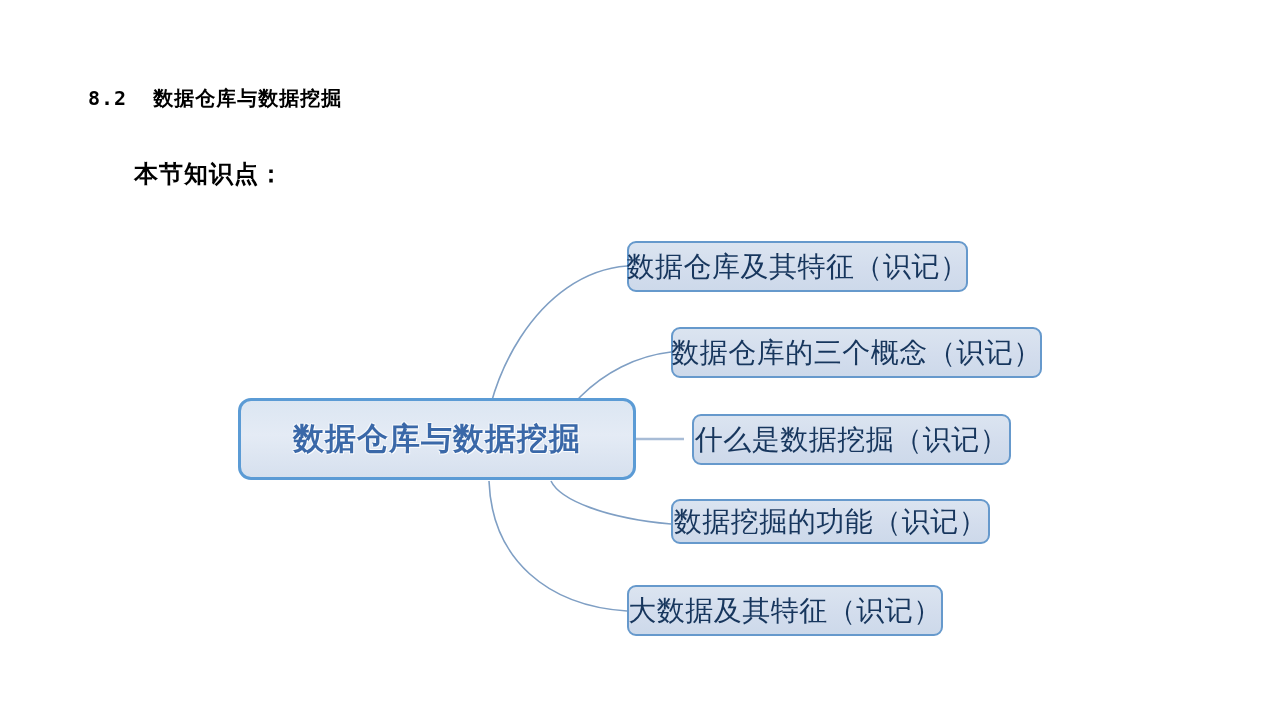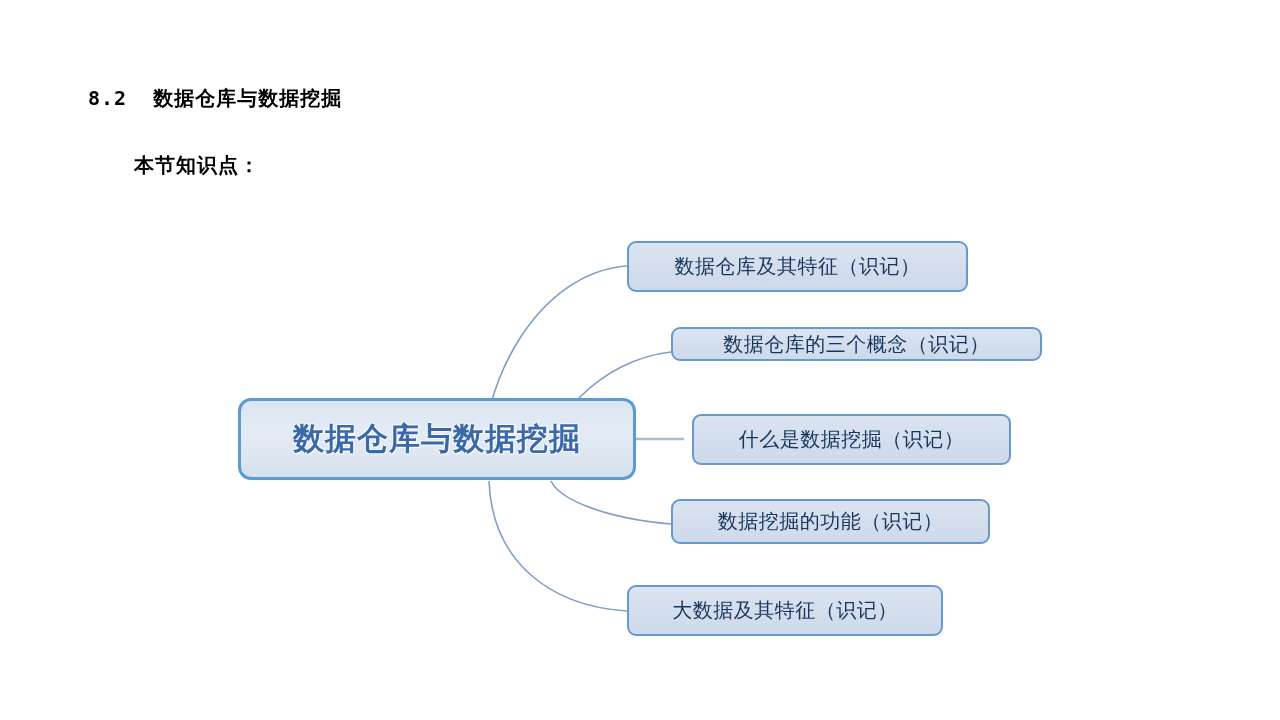--- a/index.html
+++ b/index.html
@@ -23,23 +23,23 @@
     font-family: "DejaVu Sans Mono", "Liberation Mono", monospace;
     font-size: 20px;
     font-weight: 700;
     color: #000000;
     letter-spacing: 1px;
     white-space: pre;
   }
   #slide-subtitle {
     position: absolute;
     left: 134px;
-    top: 152px;
+    top: 158px;
     font-family: "DejaVu Sans", "Liberation Sans", sans-serif;
-    font-size: 20px;
+    font-size: 24px;
     font-weight: 700;
     color: #000000;
     letter-spacing: 1px;
     white-space: pre;
   }
 
   
   #mindmap {
     position: absolute;
     left: 0;
@@ -92,21 +92,21 @@
     box-sizing: border-box;
     border: 2px solid #6699cc;
     border-radius: 9px;
     background: linear-gradient(to bottom, #dbe4f0 0%, #d3dded 55%, #cdd9ea 100%);
     display: flex;
     align-items: center;
     justify-content: center;
   }
   .branch-node .branch-label {
     font-family: "DejaVu Sans", "Liberation Sans", sans-serif;
-    font-size: 20px;
+    font-size: 28px;
     font-weight: 400;
     color: #17365d;
     white-space: nowrap;
     letter-spacing: 0.5px;
   }
 </style>
 </head>
 <body>
 
 <h1 id="slide-title">8.2  数据仓库与数据挖掘</h1>
@@ -129,21 +129,21 @@
   </svg>
 
   <div id="central-node">
     <span class="central-label">数据仓库与数据挖掘</span>
   </div>
 
   <div class="branch-node" style="left:627px; top:241px; width:341px; height:51px;">
     <span class="branch-label">数据仓库及其特征（识记）</span>
   </div>
 
-  <div class="branch-node" style="left:671px; top:327px; width:371px; height:34px;">
+  <div class="branch-node" style="left:671px; top:327px; width:371px; height:51px;">
     <span class="branch-label">数据仓库的三个概念（识记）</span>
   </div>
 
   <div class="branch-node" style="left:684px; top:414px; width:319px; height:51px;margin-left:8px;">
     <span class="branch-label">什么是数据挖掘（识记）</span>
   </div>
 
   <div class="branch-node" style="left:671px; top:499px; width:319px; height:45px;">
     <span class="branch-label">数据挖掘的功能（识记）</span>
   </div>

